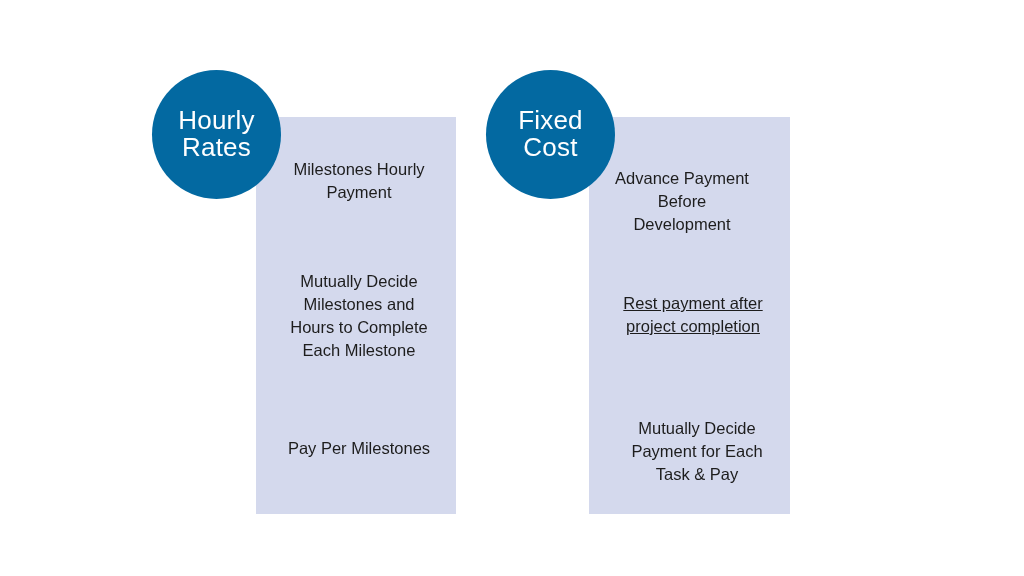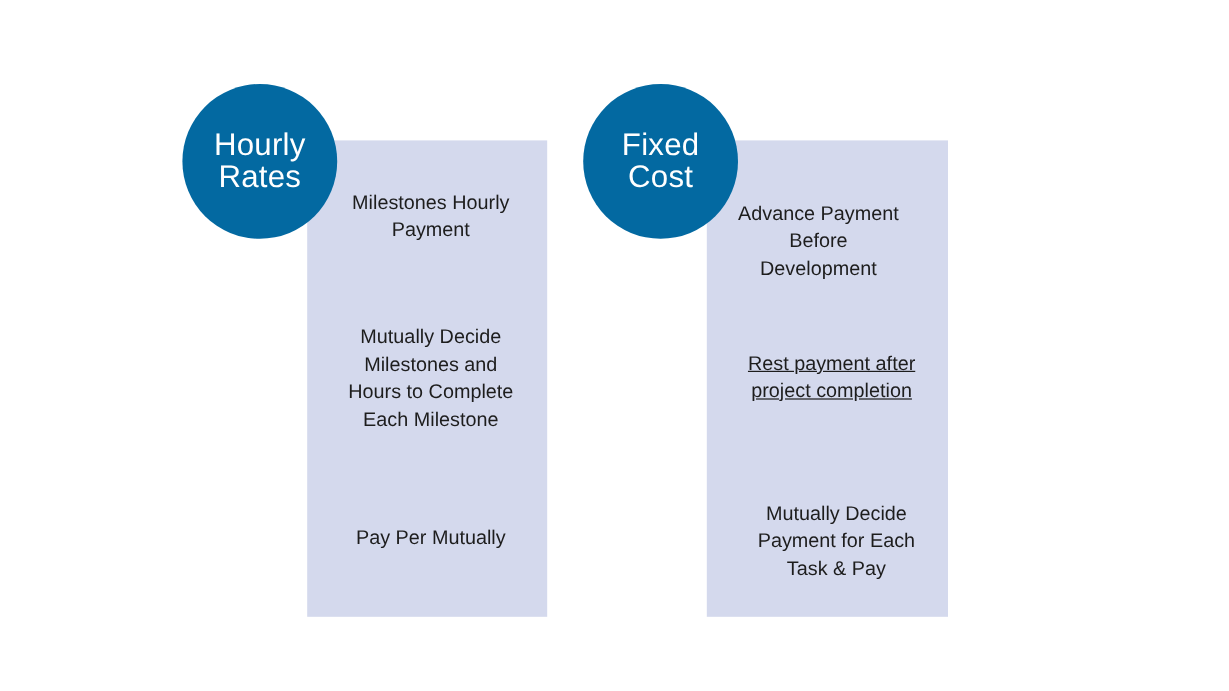--- a/index.html
+++ b/index.html
@@ -103,21 +103,21 @@
   <div class="panel panel-hourly"></div>
 
   <div class="panel-text t-h1">Milestones Hourly
 Payment</div>
 
   <div class="panel-text t-h2">Mutually Decide
 Milestones and
 Hours to Complete
 Each Milestone</div>
 
-  <div class="panel-text t-h3">Pay Per Mutually</div>
+  <div class="panel-text t-h3">Pay Per Milestones</div>
 
   <div class="circle circle-hourly">
     <span class="circle-label">Hourly
 Rates</span>
   </div>
 
   <div class="panel panel-fixed"></div>
 
   <div class="panel-text t-f1">Advance Payment
 Before

